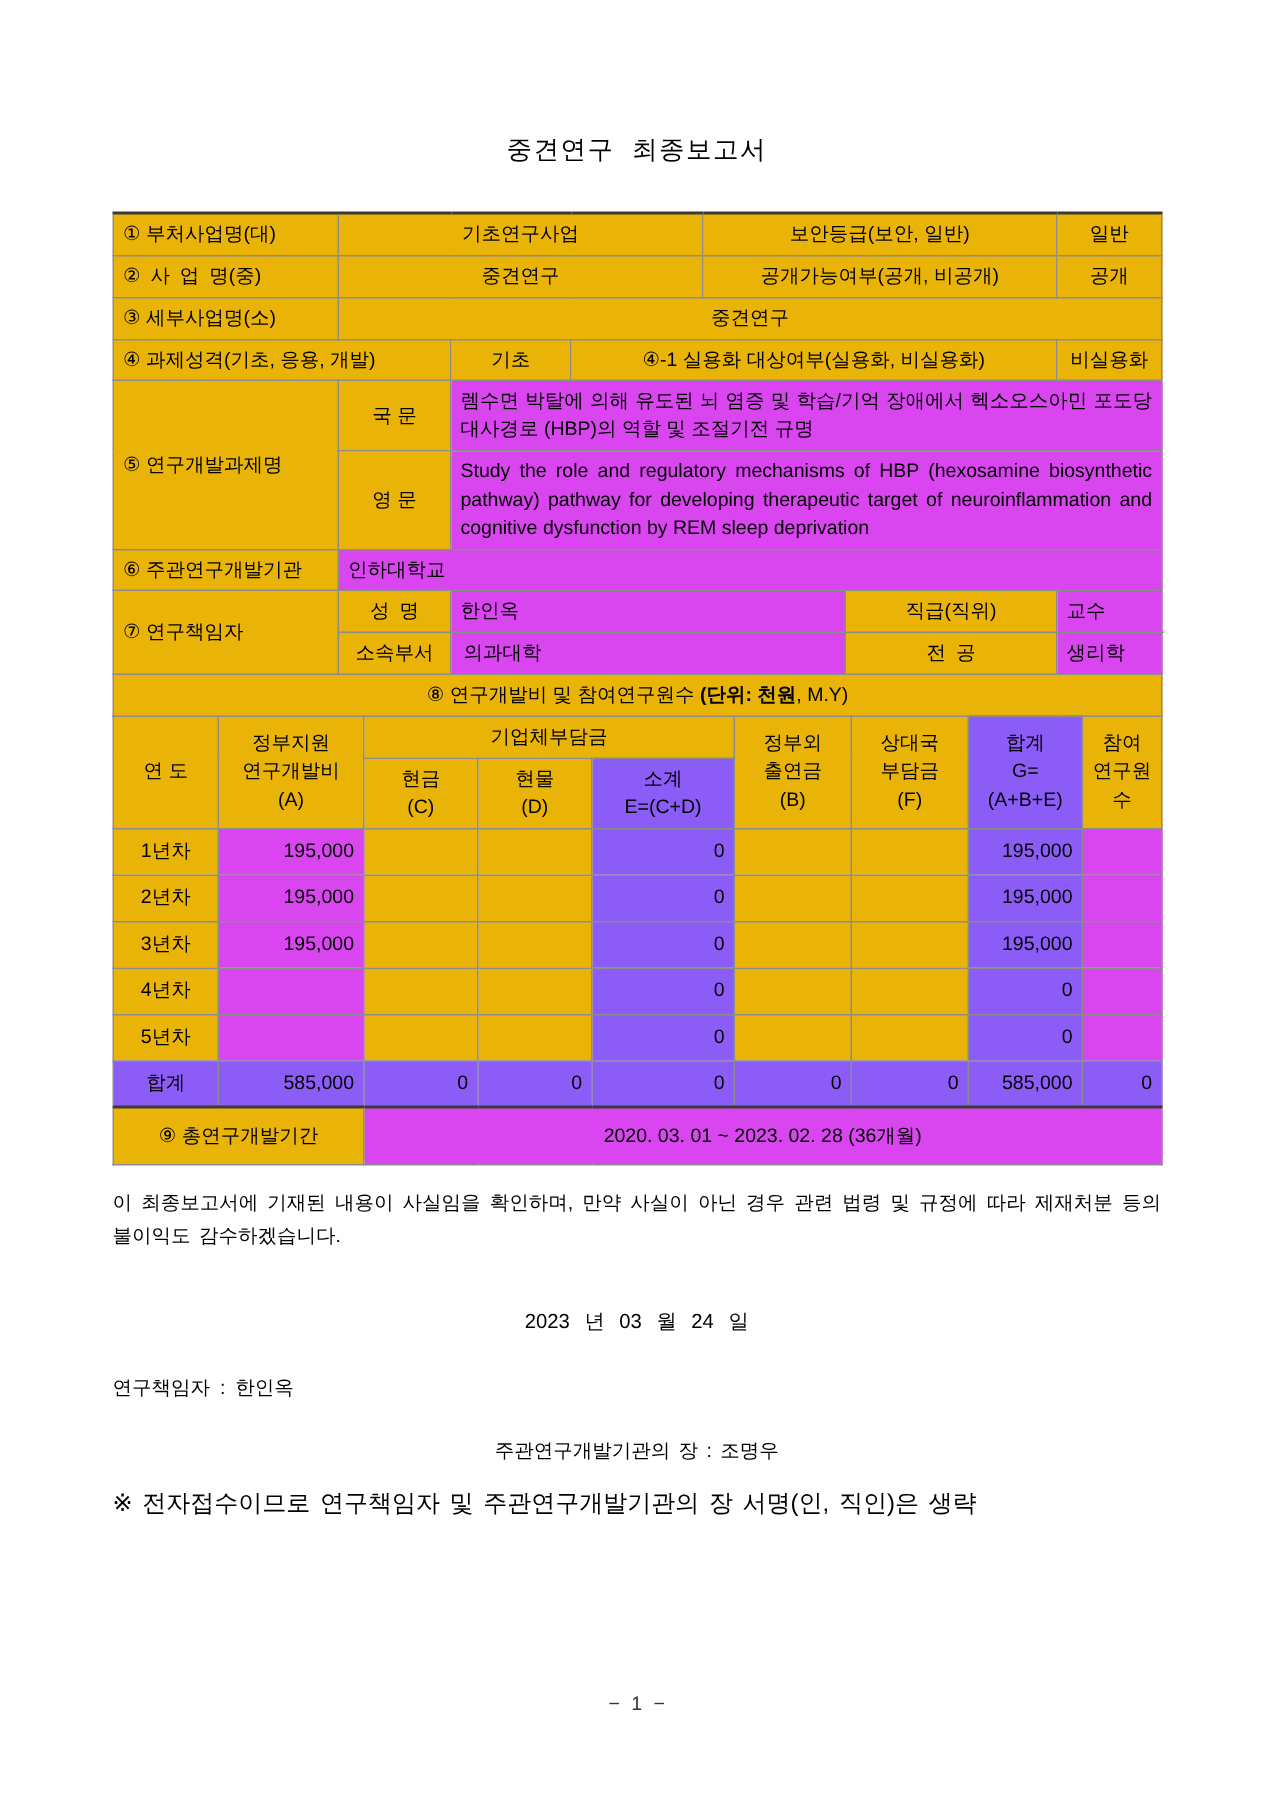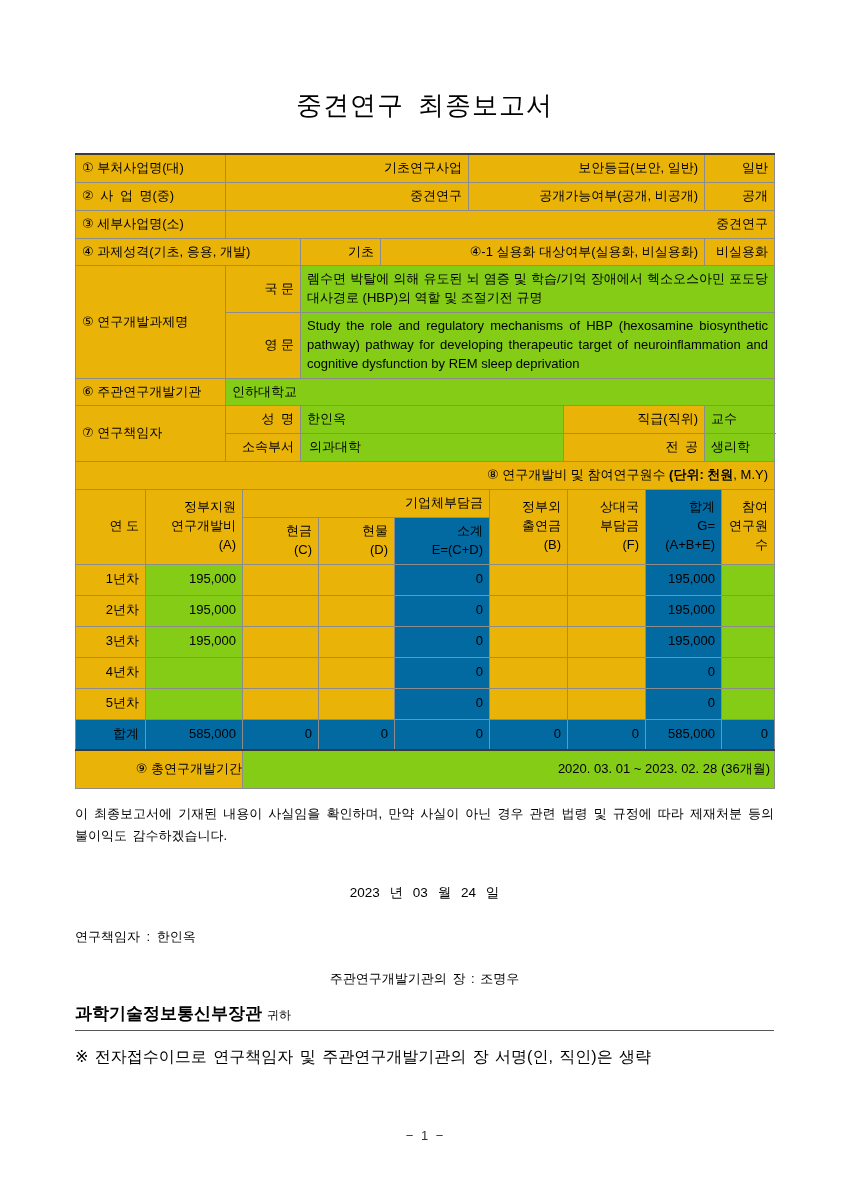--- a/index.html
+++ b/index.html
@@ -13,21 +13,21 @@
     position: relative;
   }
   .page {
     position: absolute;
     left: 0; top: 0;
     width: 849px; height: 1200px;
     padding: 0 75px;
   }
   .doc-title {
     text-align: center;
-    font-size: 26px;
+    font-size: 17px;
     letter-spacing: 1px;
     margin-top: 88px;
     margin-bottom: 0;
     font-weight: normal;
     word-spacing: 6px;
   }
 
   table.grid {
     border-collapse: collapse;
     width: 699px;
@@ -38,24 +38,24 @@
     border: 1px solid #8c8c8c;
     font-size: 13px;
     padding: 4px 6px;
     vertical-align: middle;
     line-height: 1.45;
   }
   .top-border-strong { border-top: 2px solid #3a3a3a !important; }
   .bot-border-strong { border-bottom: 2px solid #3a3a3a !important; }
 
   .gray { background: #eab308; }
-  .orange { background: #0369a1; }
-  .white { background: #84cc16; }
-
-  .c { text-align: right; }
+  .orange { background: #8b5cf6; }
+  .white { background: #d946ef; }
+
+  .c { text-align: center; }
   .l { text-align: left; }
   .r { text-align: right; }
 
   .lbl { padding-left: 10px; }
   .spread { word-spacing: 3px; }
 
   .title-ko, .title-en {
     text-align: justify;
     text-justify: inter-word;
     font-size: 13px;
@@ -342,21 +342,18 @@
     </table>
 
   <div class="statement">이 최종보고서에 기재된 내용이 사실임을 확인하며, 만약 사실이 아닌 경우 관련 법령 및 규정에 따라 제재처분 등의 불이익도 감수하겠습니다.</div>
 
   <div class="date-line">2023  년  03  월  24  일</div>
 
   <div class="sig-line">연구책임자 :   한인옥</div>
 
   <div class="sig-line2">주관연구개발기관의 장 : 조명우</div>
 
-  <div class="addressee">
-    <span>과학기술정보통신부장관</span><span class="hon">귀하</span>
-  </div>
 
   <div class="note">※ 전자접수이므로 연구책임자 및 주관연구개발기관의 장 서명(인, 직인)은 생략</div>
 
   <div class="page-num">− 1 −</div>
 
 </div>
 
 </body></html>

